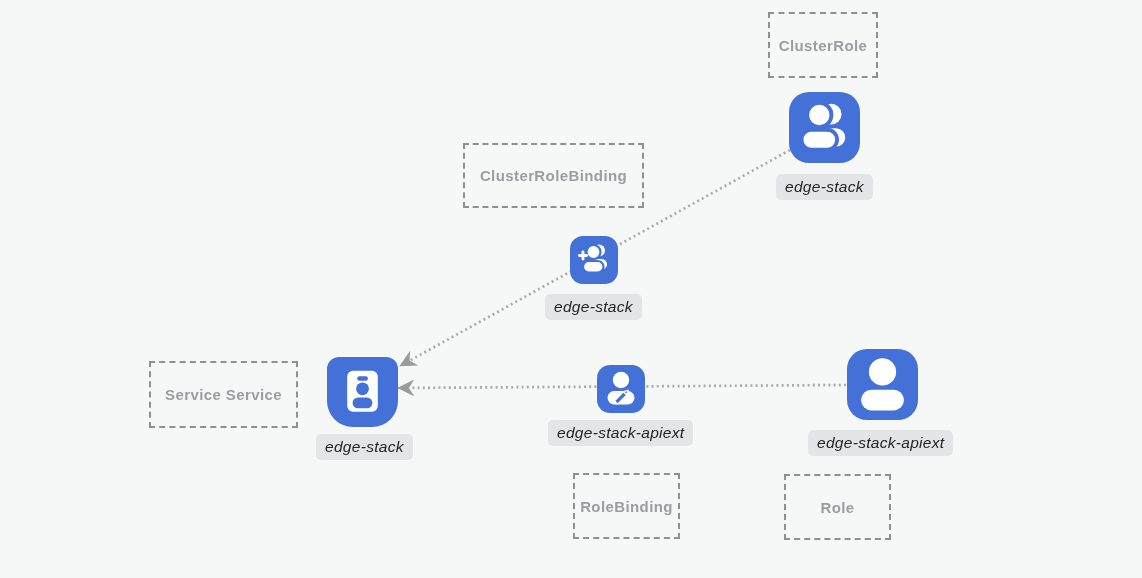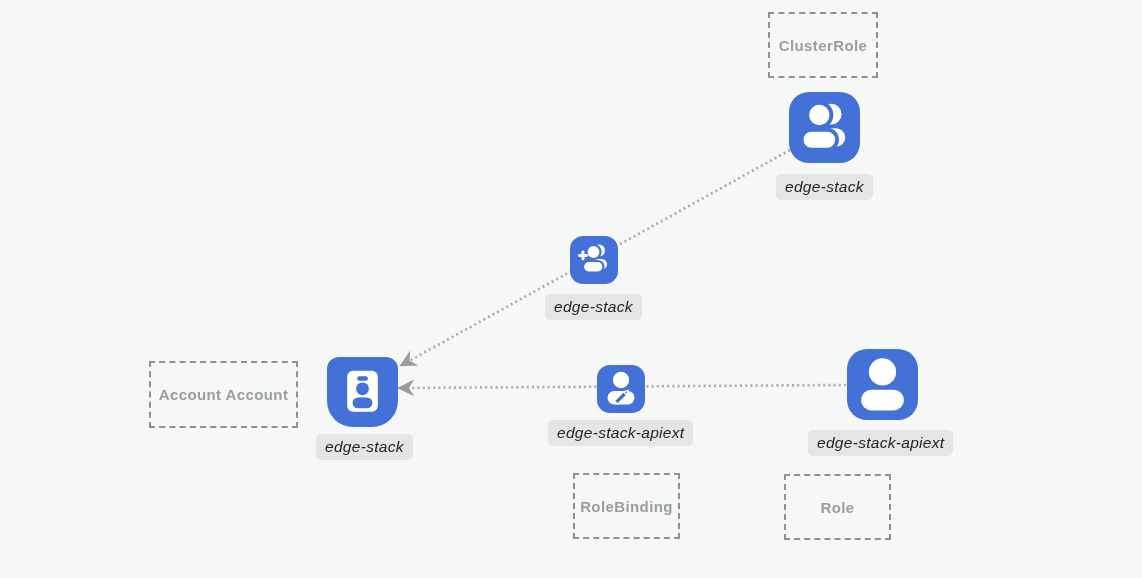--- a/index.html
+++ b/index.html
@@ -56,22 +56,25 @@
         <path class="arrowhead" d="M12 6 L0 0 L3.8 6 L0 12 Z"></path>
       </marker>
     </defs>
     <line class="edge-line" x1="790" y1="150" x2="400" y2="366" marker-end="url(#arrowhead)"></line>
     <line class="edge-line" x1="846" y1="385" x2="398" y2="388" marker-end="url(#arrowhead)"></line>
   </svg>
 
   <div class="kind-box box-cluster-role">
     <span>ClusterRole</span>
   </div>
+  <div class="kind-box box-crb">
+    <span>ClusterRoleBinding</span>
+  </div>
   <div class="kind-box box-sa">
-    <span>Account Account</span>
+    <span>Service Service</span>
   </div>
   <div class="kind-box box-rb">
     <span>RoleBinding</span>
   </div>
   <div class="kind-box box-role">
     <span>Role</span>
   </div>
 
   <div class="node-icon icon-cluster-role">
     <svg viewBox="0 0 48 48">

